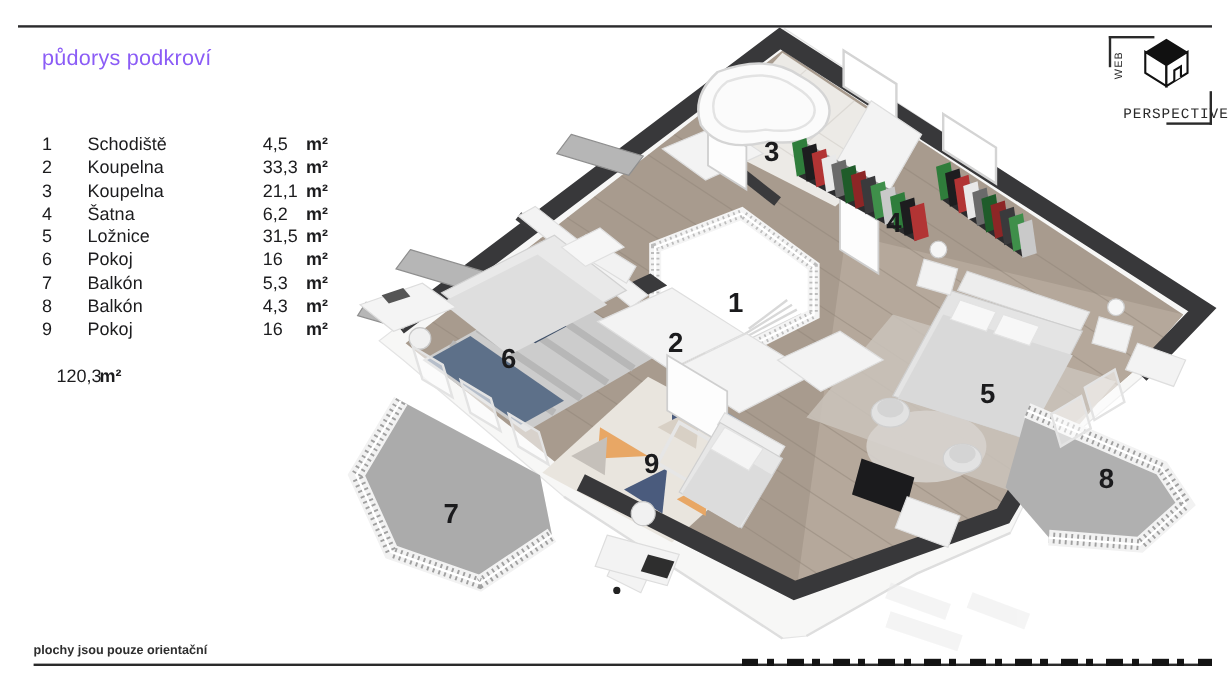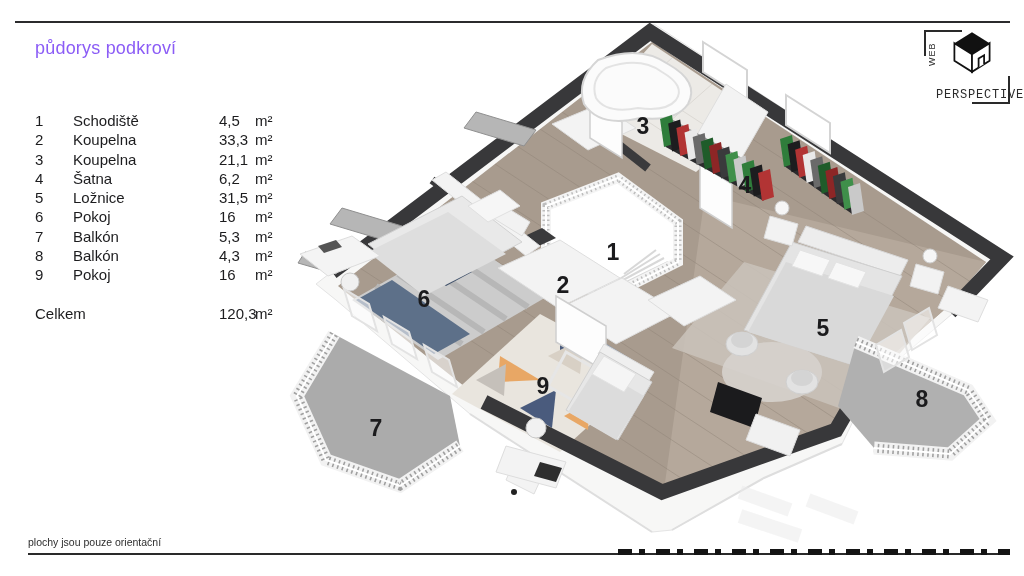--- a/index.html
+++ b/index.html
@@ -8,25 +8,25 @@
     background:#ffffff;font-family:"Liberation Sans",sans-serif;color:#1c1c1e;
   }
   .top-rule{position:absolute;left:15px;top:21px;width:995px;height:2px;background:#2b2b2d;}
   .page-title{position:absolute;left:35px;top:38px;font-size:18px;letter-spacing:.2px;color:#8b5cf6;}
   
   .legend{position:absolute;left:35px;top:112px;width:250px;}
   .lg-row{display:flex;align-items:baseline;height:19.3px;font-size:15px;}
   .lg-num{width:38px;}
   .lg-name{width:134px;}
   .lg-val{width:36px;margin-left:12px;}
-  .lg-unit{width:26px;}
+  .lg-unit{width:26px;font-weight:bold;}
   .legend-total{position:absolute;left:35px;top:305px;width:250px;display:flex;font-size:15px;}
   .legend-total .tl{width:172px;}
   
-  .footnote{position:absolute;left:28px;top:536px;font-size:10.5px;color:#2e2e2e;}
+  .footnote{position:absolute;left:28px;top:536px;font-size:10.5px;color:#2e2e2e;font-weight:bold;}
   .bottom-rule{position:absolute;left:28px;top:553px;width:982px;height:1.5px;background:#2a2a2a;}
   .cutoff-watermark{position:absolute;left:618px;top:549px;width:392px;height:6px;
     background:repeating-linear-gradient(90deg,#141414 0 14px,transparent 14px 21px,#141414 21px 27px,transparent 27px 38px);}
   
   .logo{position:absolute;left:924px;top:28px;width:88px;height:80px;}
   .logo .br-tl{position:absolute;left:0;top:2px;width:36px;height:24px;border-left:2px solid #2a2a2a;border-top:2px solid #2a2a2a;}
   .logo .br-br{position:absolute;right:2px;bottom:4px;width:36px;height:26px;border-right:2px solid #2a2a2a;border-bottom:2px solid #2a2a2a;}
   .logo .word-v{position:absolute;left:3px;top:38px;font-size:9px;letter-spacing:1px;color:#2a2a2a;transform:rotate(-90deg);transform-origin:left top;}
   .logo .word-h{position:absolute;left:12px;top:60px;font-size:12px;letter-spacing:.8px;color:#2a2a2a;font-family:Liberation Mono, monospace;}
   .logo svg{position:absolute;left:26px;top:2px;}
@@ -91,21 +91,20 @@
       <span class="lg-unit">m²</span>
     </div>
     <div class="lg-row">
       <span class="lg-num">9</span>
       <span class="lg-name">Pokoj</span>
       <span class="lg-val">16</span>
       <span class="lg-unit">m²</span>
     </div>
   </div>
 <div class="legend-total">
-  <span class="tl">Celkem</span>
   <span class="lg-val">120,3</span>
   <span class="lg-unit">m²</span>
 </div>
 
 <svg class="plan" width="1024" height="576" viewBox="0 0 1024 576">
   <defs>
     <clipPath id="floorClip">
       <path d="M652,42 L986,262 L944,310 L866,378 L836,430 L662,492 L484,402 L338,286 Z"></path>
     </clipPath>
   </defs>

